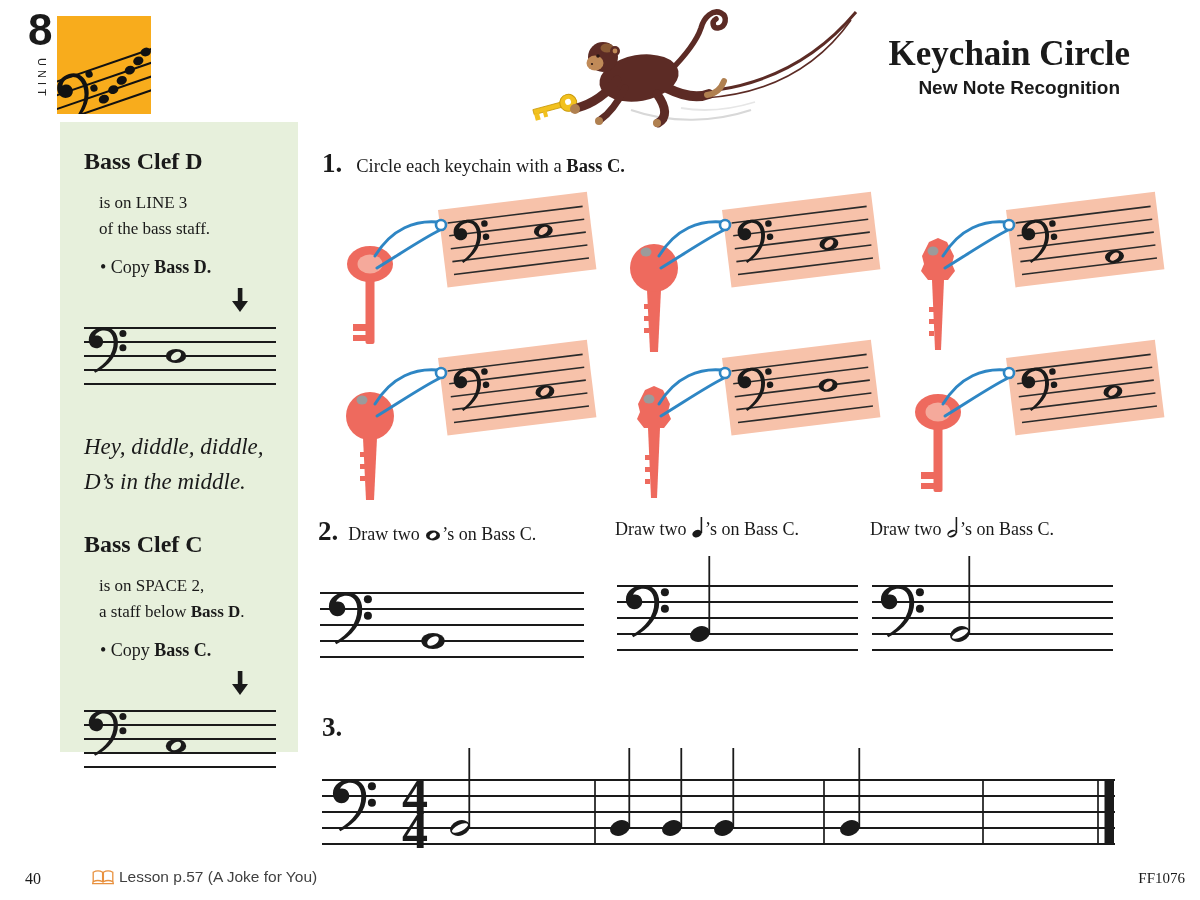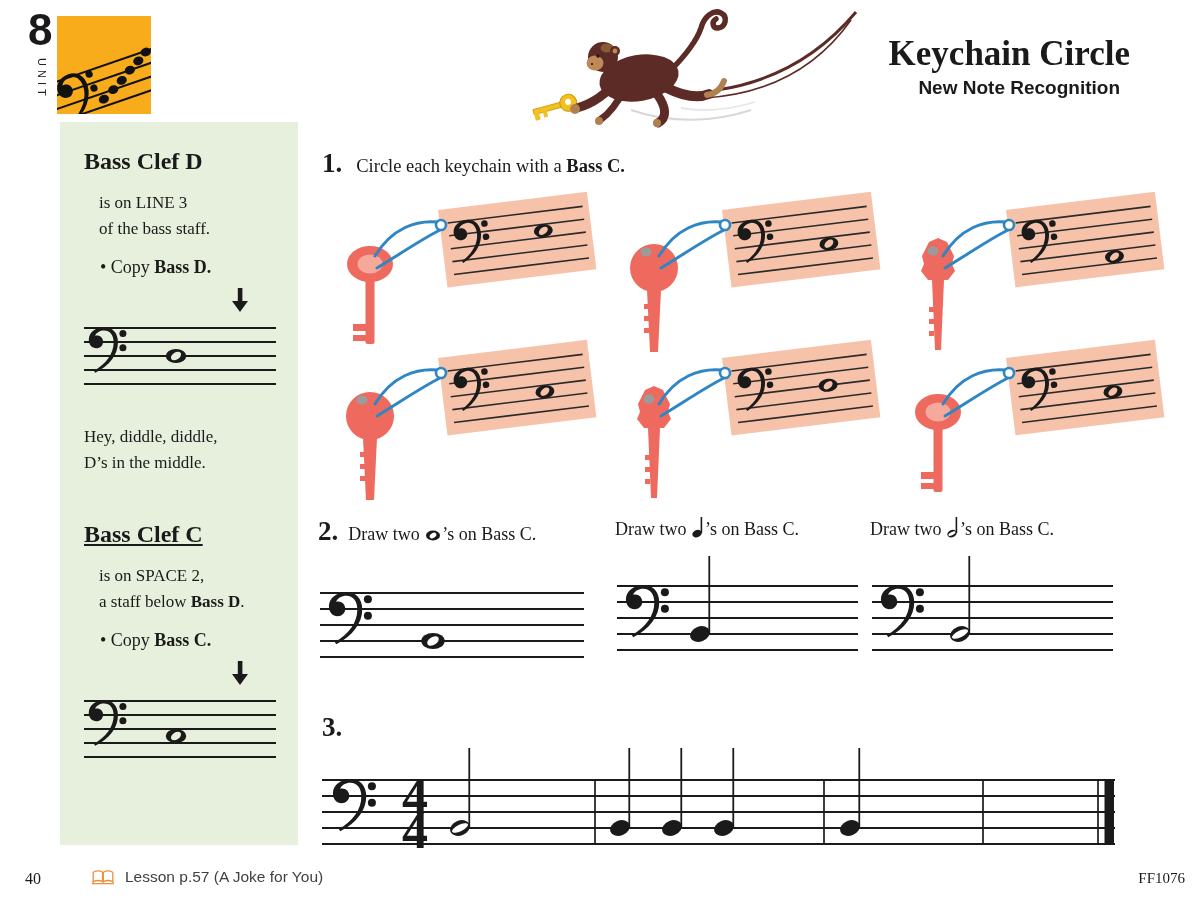--- a/index.html
+++ b/index.html
@@ -10,44 +10,44 @@
                font-weight:bold;font-size:44px;line-height:1;}
   .unit-label{position:absolute;left:36px;top:58px;font-family:"Liberation Sans",sans-serif;
               font-size:11px;letter-spacing:4px;writing-mode:vertical-rl;color:#222;}
   .unit-art{position:absolute;left:57px;top:16px;}
   
   .monkey{position:absolute;left:515px;top:2px;}
   .title-block{position:absolute;left:868px;top:36px;width:262px;text-align:right;}
   .title-block h1{margin:0;font-size:35px;font-weight:bold;line-height:1.05;}
   .subtitle{font-family:"Liberation Sans",sans-serif;font-weight:bold;font-size:19px;margin-top:4px;padding-right:10px;}
   
-  .sidebar{position:absolute;left:60px;top:122px;width:238px;height:723px;box-sizing:border-box;
+  .sidebar{position:absolute;left:60px;top:122px;width:238px;height:630px;box-sizing:border-box;
            padding:26px 18px 0 24px;}
   .sidebar h2{margin:0 0 8px 0;font-size:24px;font-weight:bold;}
   .sidebar .desc{margin:15px;font-size:17px;line-height:1.5;}
   .sidebar .bullet-line{margin:16px 0 0 16px;font-size:18px;}
   .copy-arrow{display:block;margin:10px 0 2px 148px;}
   .sidebar-staff{display:block;margin-top:2px;}
-  .rhyme{margin:22px 0 0 0;font-size:17px;line-height:1.5;}
-  .sidebar h2.second{margin-top:46px;text-decoration:underline;}
+  .rhyme{margin:28px 0 0 0;font-style:italic;font-size:23px;line-height:1.5;}
+  .sidebar h2.second{margin-top:32px;}
   
   .ex-head{position:absolute;display:flex;align-items:baseline;}
   .ex-num{font-size:27px;font-weight:bold;margin-right:14px;}
   .ex-text{font-size:18.5px;text-align:center;}
   .keychain{position:absolute;width:287px;height:150px;}
   .kc-svg{overflow:visible;}
   .ex2-col{position:absolute;top:516px;}
   .ex2-prompt{display:flex;align-items:baseline;font-size:18px;}
   .ex2-prompt .ex-num{margin-right:10px;}
   .note-sym{display:inline-block;margin:0 1px;}
   .ex2-staff{display:block;margin-top:8px;}
   
   .footer{position:absolute;left:0;top:864px;width:1200px;height:36px;}
   .pg-num{position:absolute;left:25px;top:6px;font-size:16px;}
-  .lesson-ref{position:absolute;left:92px;top:4px;display:flex;align-items:center;gap:11px;
+  .lesson-ref{position:absolute;left:92px;top:4px;display:flex;align-items:center;gap:5px;
               font-family:"Liberation Sans",sans-serif;font-size:15.5px;color:#3f3f3f;}
   .catalog{position:absolute;right:15px;top:6px;font-size:15px;}
 </style>
 </head>
 <body>
 
 <div class="page">
 
   <div class="unit-number">8</div>
   <div class="unit-label">UNIT</div>

